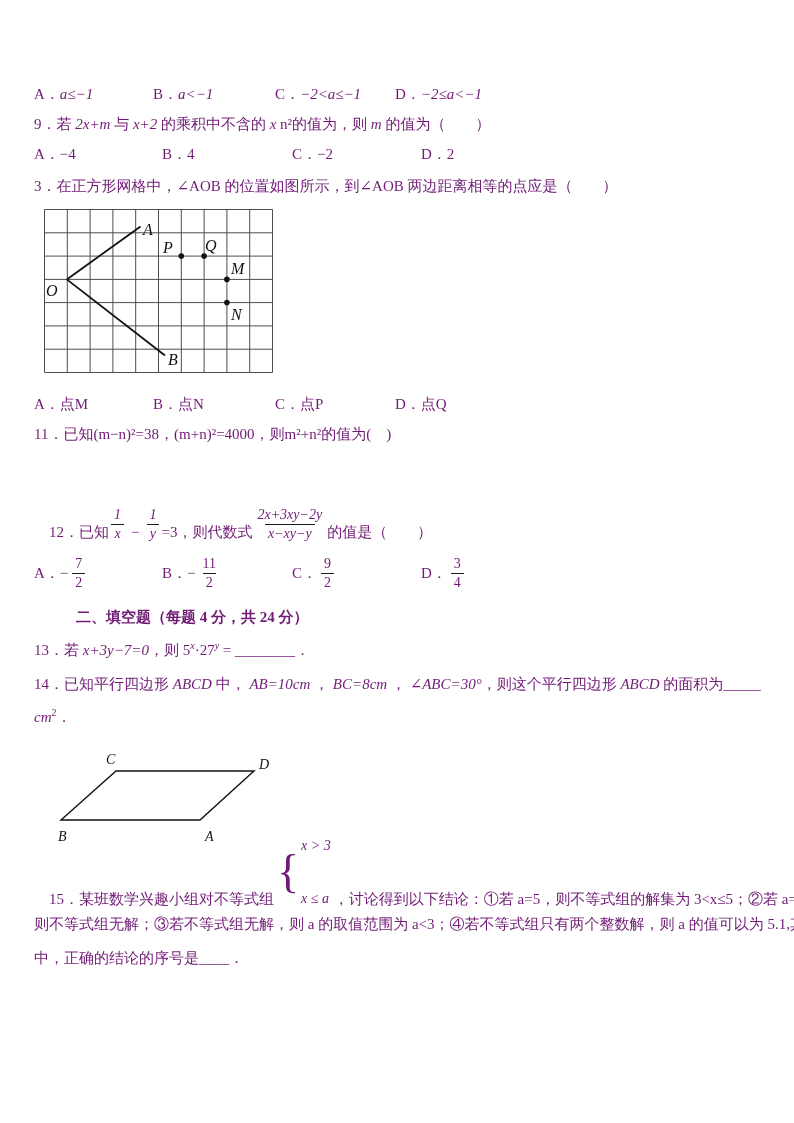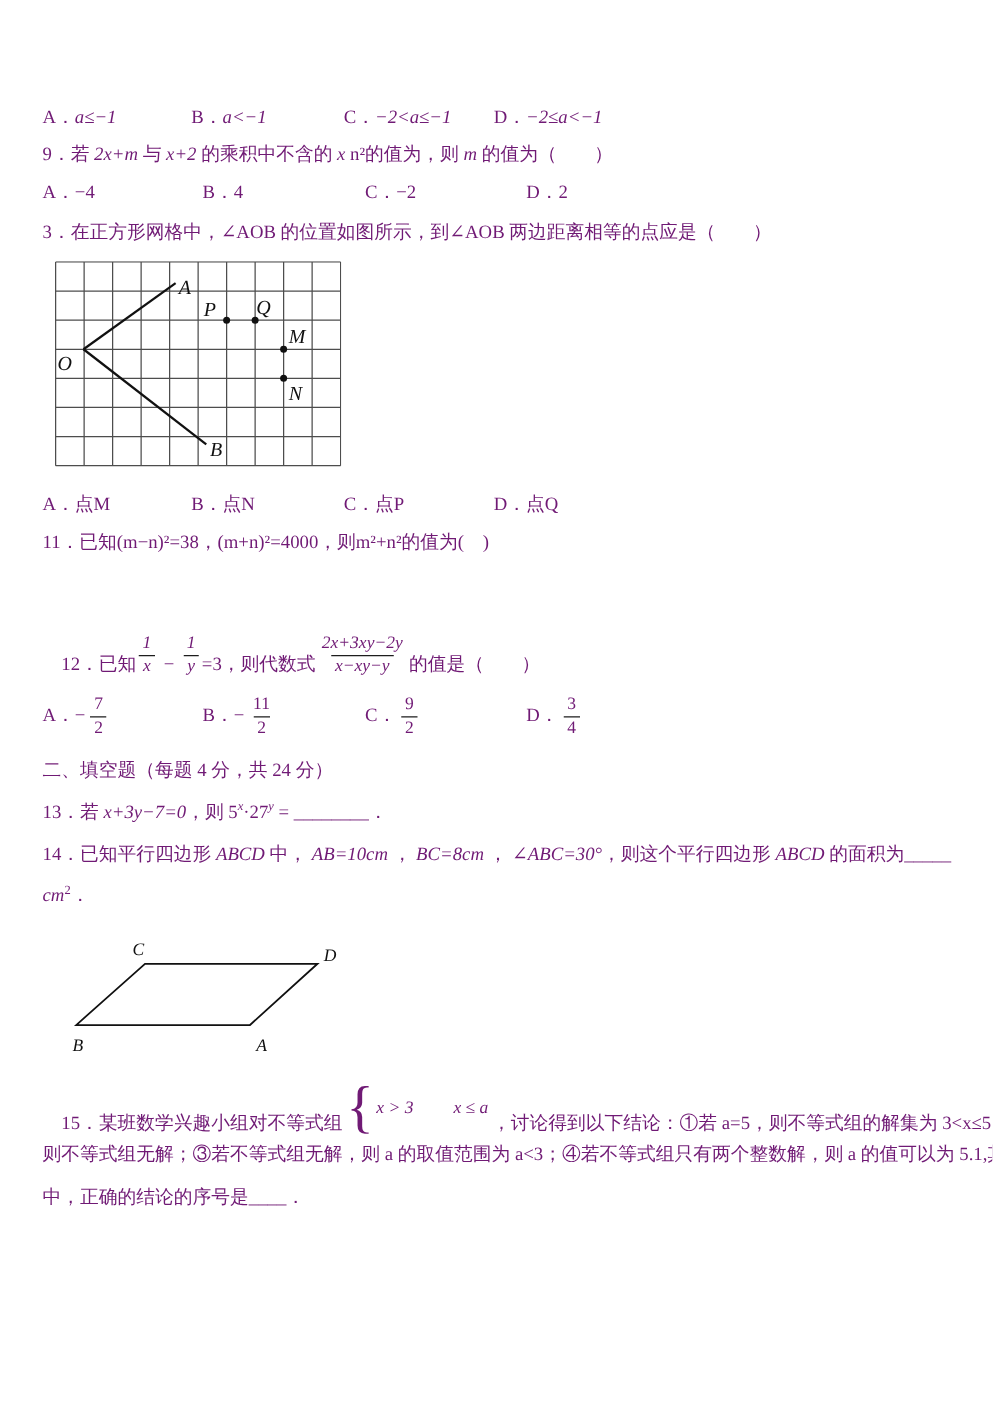--- a/index.html
+++ b/index.html
@@ -1,38 +1,38 @@
 <!DOCTYPE html>
 <html><head>
 <meta charset="utf-8">
 <style>
   html,body{margin:0;padding:0;background:#ffffff;}
   #page{position:relative;width:794px;height:1123px;background:#ffffff;overflow:hidden;
         font-family:"Liberation Serif","DejaVu Serif",serif;color:#701a75;font-size:15px;}
   .line{position:absolute;left:34px;white-space:nowrap;line-height:20px;}
   .flexline{position:absolute;left:49px;display:flex;align-items:flex-end;white-space:nowrap;line-height:20px;}
   .it{font-style:italic;}
-  .bold{font-weight:normal;}
+  .bold{font-weight:bold;margin-left:42px;}
   .opts{position:absolute;left:34px;display:grid;line-height:20px;}
   .opts.narrow{grid-template-columns:119px 122px 120px auto;}
   .opts.wide{grid-template-columns:128px 130px 129px auto;}
   .opt{white-space:nowrap;}
   .opt.f{display:flex;align-items:center;}
   .optsf{align-items:center;height:52px;}
   sup.sx{font-size:10px;font-style:italic;line-height:0;}
   sup.sx2{font-size:10px;line-height:0;}
   .frac{display:inline-flex;flex-direction:column;align-items:center;vertical-align:middle;
         margin:0 2px;font-size:14px;line-height:16px;}
   .frac .fn{padding:0 3px 1px;}
   .frac .fd{padding:1px 3px 0;border-top:1px solid #1d1d1d;}
   .minus{margin:0 5px;}
   .sign{margin-right:2px;}
   .sys{display:inline-flex;align-items:center;margin:0 3px;}
   .sys .brace{font-size:46px;line-height:46px;font-weight:400;}
-  .sys .srows{display:flex;flex-direction:row;font-style:italic;font-size:14px;line-height:21px;margin-left:2px;gap:32px;}
+  .sys .srows{display:flex;flex-direction:column;font-style:italic;font-size:14px;line-height:21px;margin-left:2px;gap:32px;}
   svg{position:absolute;}
   svg text{font-family:"Liberation Serif","DejaVu Serif",serif;font-style:italic;fill:#111;}
 </style>
 </head>
 <body>
 
 <div id="page">
 
   <div class="opts narrow" style="top:84px">
     <span class="opt"><span>A．</span><span class="it">a≤−1</span></span>

